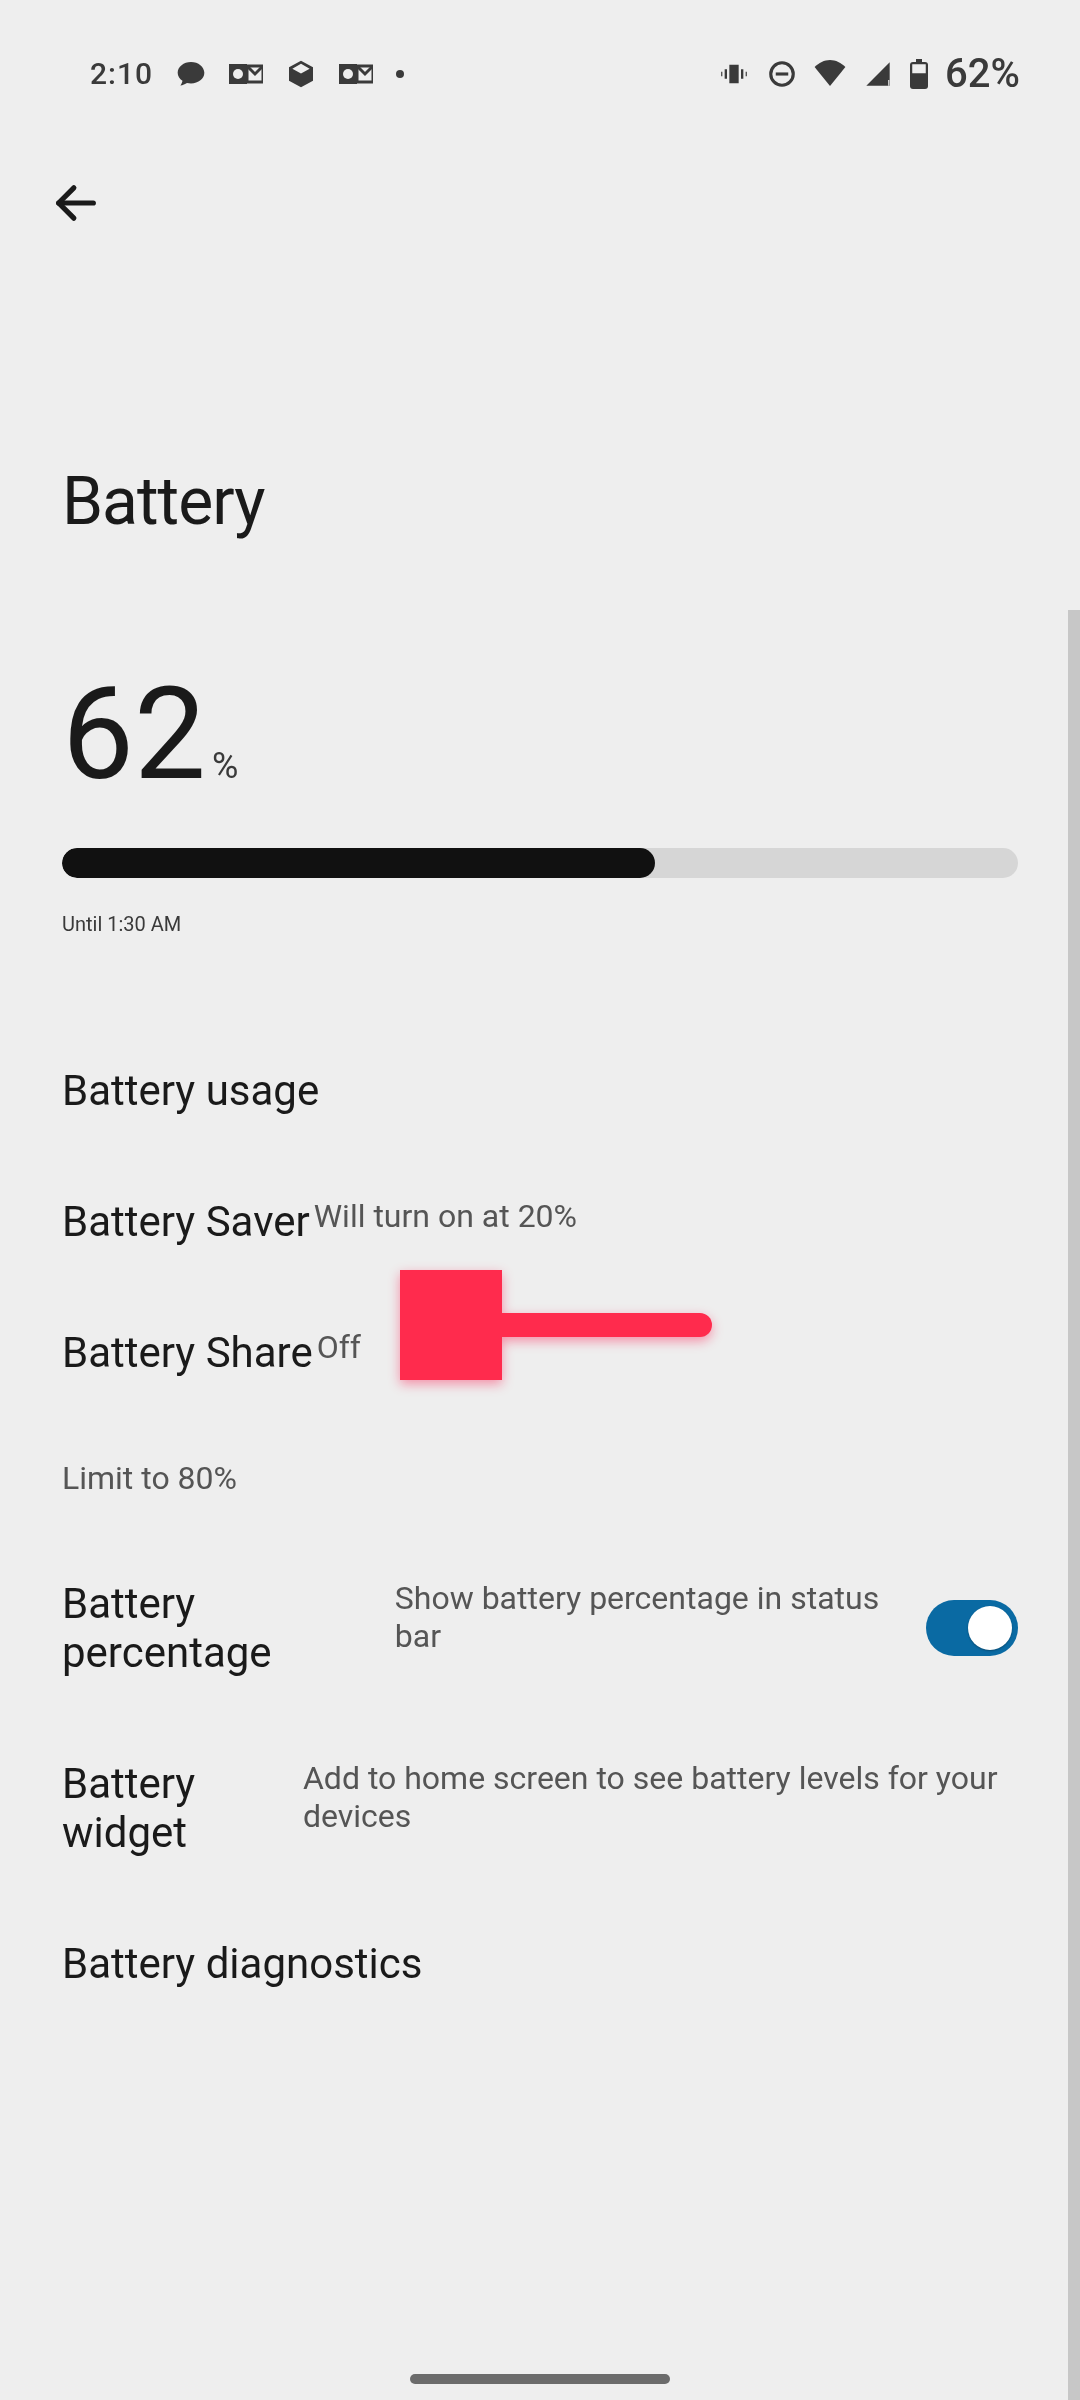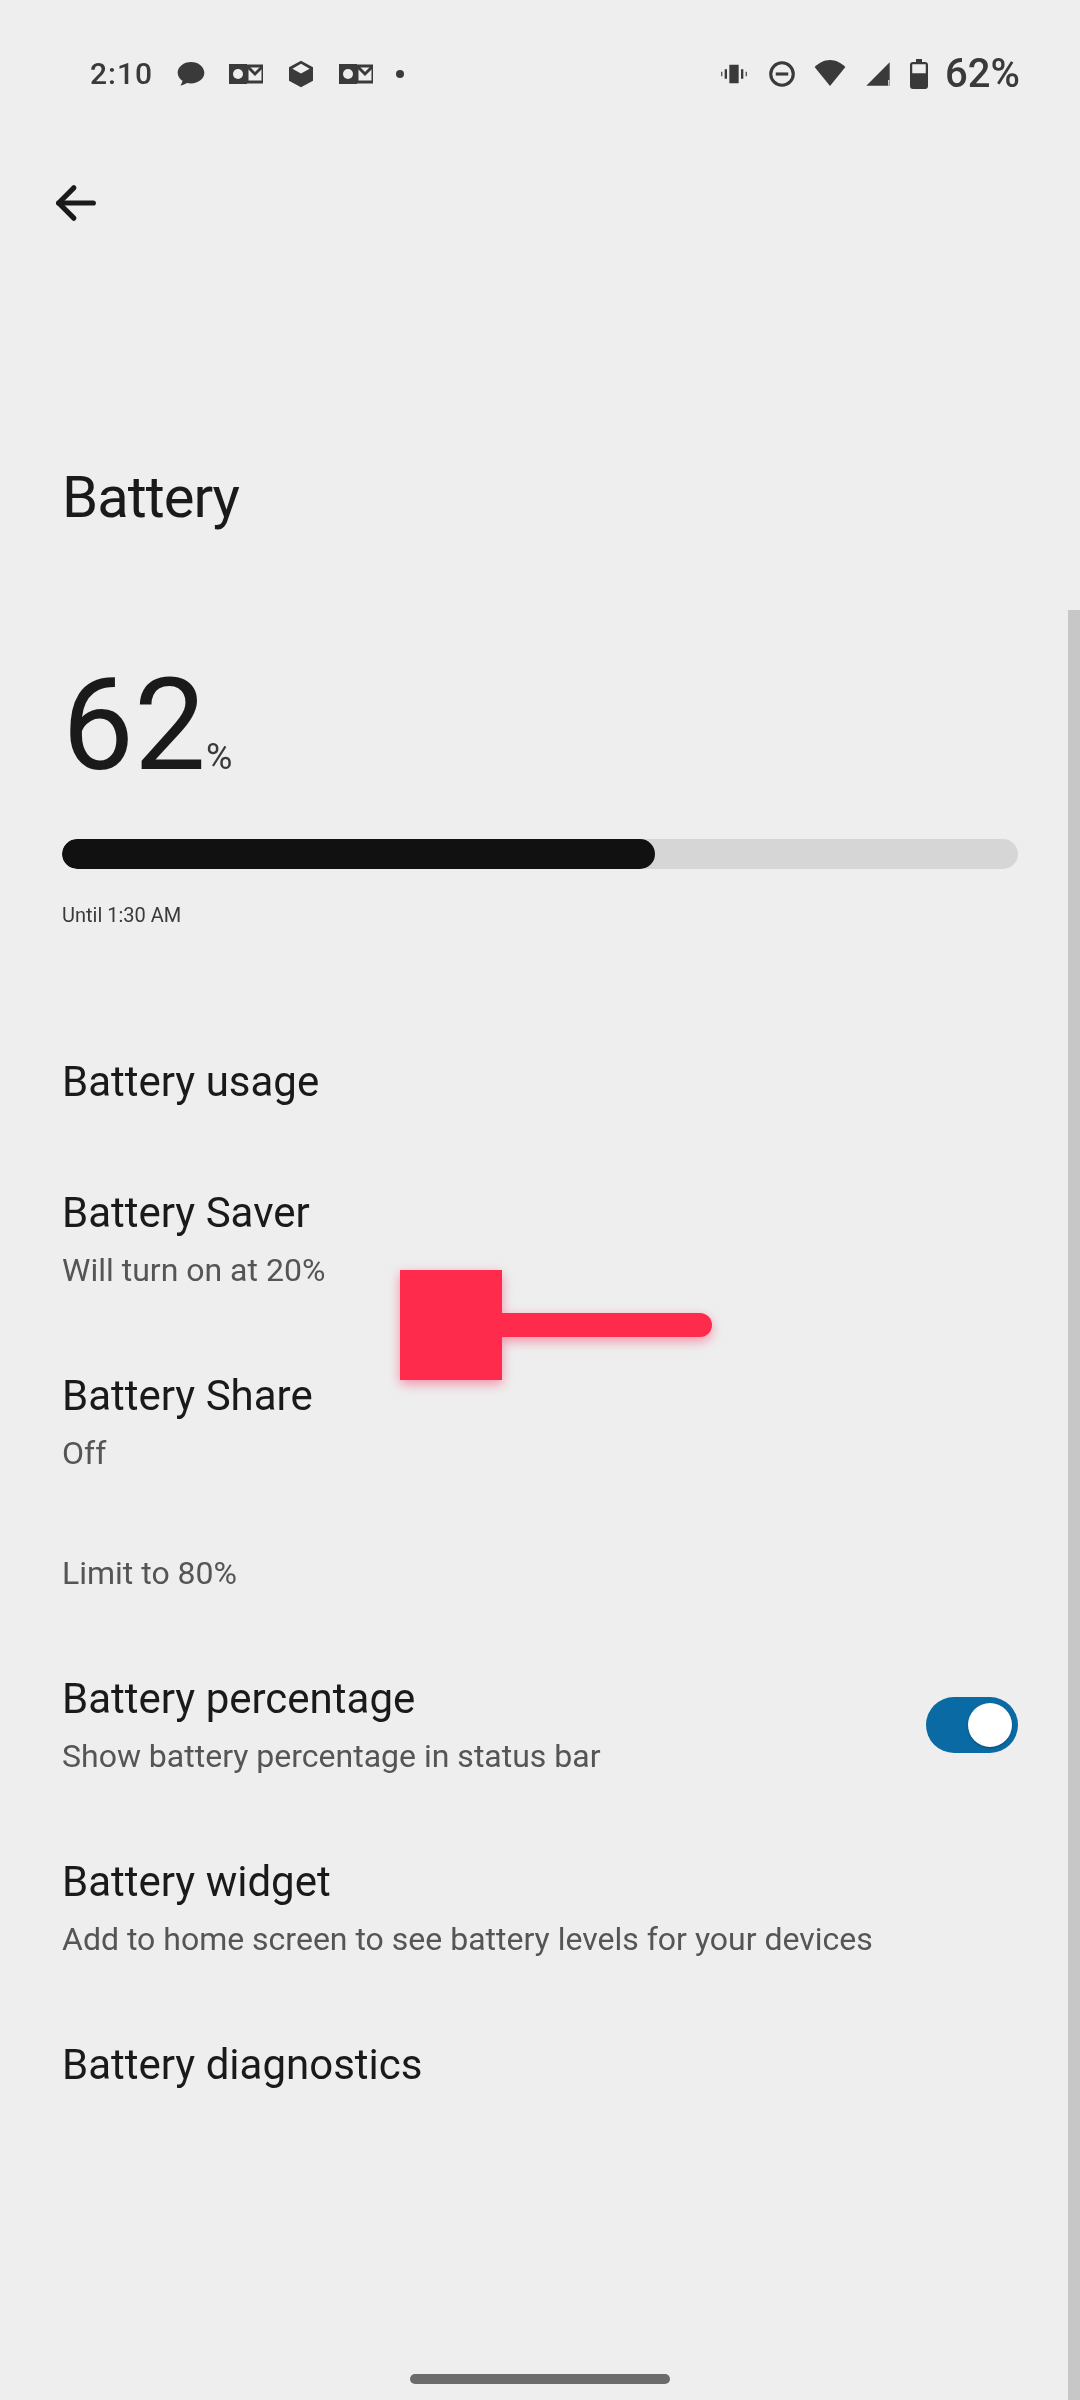--- a/index.html
+++ b/index.html
@@ -25,30 +25,31 @@
   .status-right { display: flex; align-items: center; gap: 16px; }
   .status-time { font-weight: 500; letter-spacing: 1px; }
   .status-icon { display: inline-flex; align-items: center; justify-content: center; }
 
   
   .top-bar { padding: 80px 50px 0 50px; }
 
   
   .page-title {
     padding: 230px 62px 0 62px;
-    font-size: 58px;
+    font-size: 66px;
     font-weight: 400;
     letter-spacing: -1px;
   }
 
   
   .battery-percent {
     padding: 130px 62px 0 62px;
     display: flex;
     align-items: baseline;
+    gap: 6px;
   }
   .battery-percent .num { font-size: 128px; font-weight: 400; line-height: 1; }
   .battery-percent .pct { font-size: 36px; font-weight: 400; color: #3a3a3a; }
 
   
   .progress-wrap {
     margin: 50px 62px 0 62px;
     height: 30px;
     background: #d6d6d6;
     border-radius: 999px;
@@ -69,21 +70,21 @@
 
   
   .list { margin-top: 90px; }
   .item {
     padding: 40px 62px 42px 62px;
     display: flex;
     align-items: center;
     justify-content: space-between;
     gap: 30px;
   }
-  .item .texts { display: flex; flex-direction: column; gap: 14px; }
+  .item .texts { display: flex; flex-direction: row; gap: 4px; }
   .item .title { font-size: 42px; font-weight: 400; }
   .item .sub { font-size: 32px; color: #555; }
 
   
   .toggle {
     width: 92px; height: 56px; border-radius: 999px; position: relative;
     background: #0a6aa3;
     flex: 0 0 auto;
   }
   .toggle .knob {

